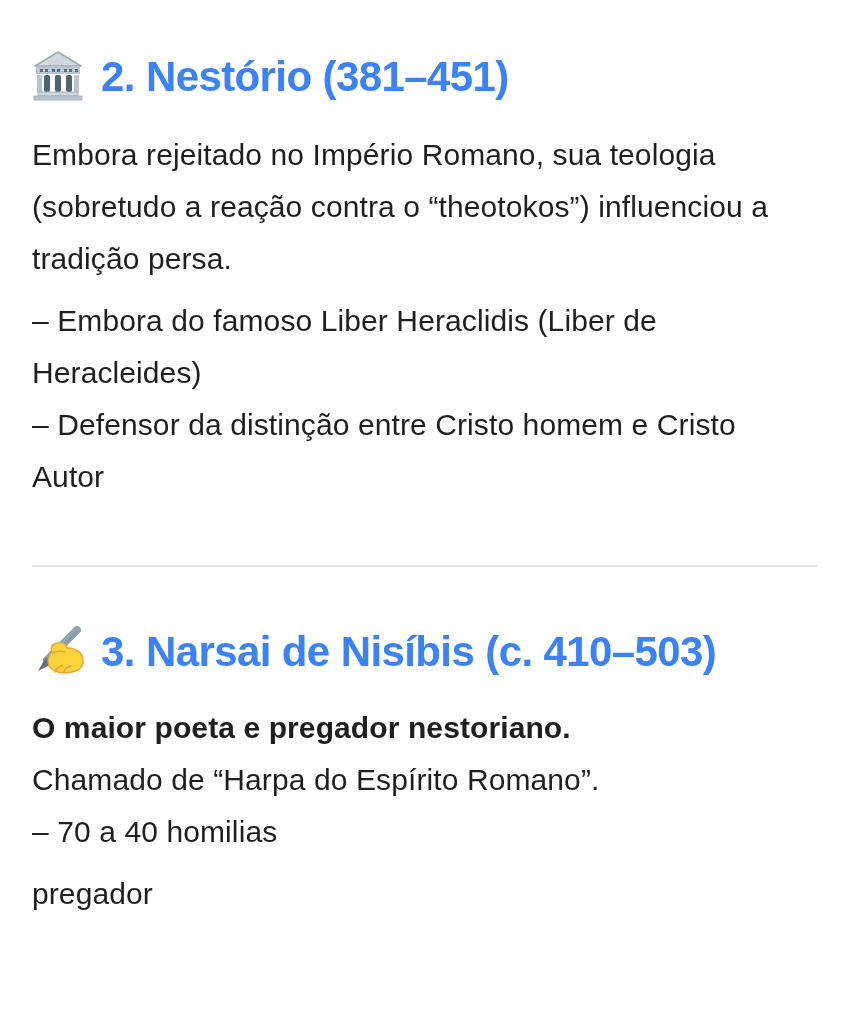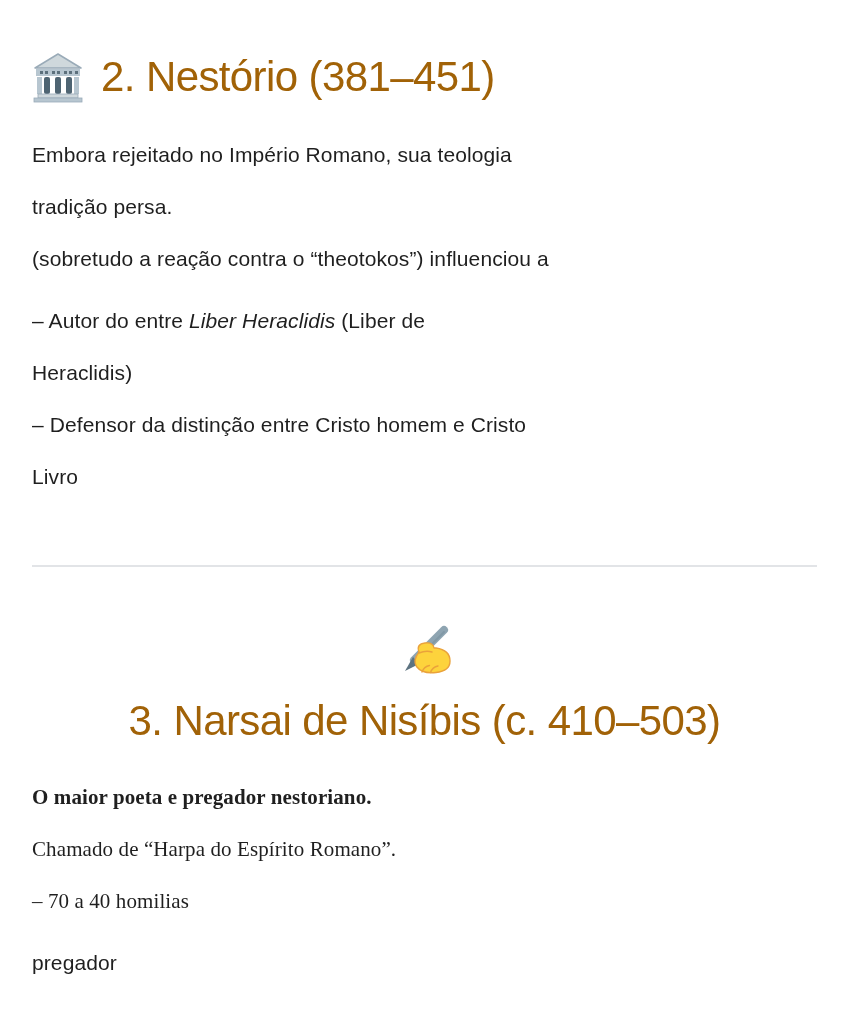--- a/index.html
+++ b/index.html
@@ -8,41 +8,41 @@
     height: 1023px;
     background: #ffffff;
     font-family: "Liberation Sans", "DejaVu Sans", sans-serif;
     color: #1f1f1f;
     overflow: hidden;
   }
   .doc { padding: 0 30px 0 32px; }
 
   .heading {
     display: flex;
-    align-items: center;
+    align-items: flex-start;
     gap: 17px;
     margin: 0;
     font-size: 42px;
-    font-weight: 400;
+    font-weight: 700;
     line-height: 56px;
     letter-spacing: -0.6px;
-    color: #a16207;
+    color: #3b82f6;
   }
   .h-sec2 { margin-top: 49px; }
-  .h-sec3 { margin-top: 57px; flex-direction: column; }
+  .h-sec3 { margin-top: 57px; }
   .icon { flex: 0 0 auto; }
   .icon svg { display: block; }
 
-  .para { font-size: 21px; line-height: 52px; letter-spacing: 0.1px; }
+  .para { font-size: 30px; line-height: 52px; letter-spacing: 0.1px; }
   .line { white-space: pre; }
   .p-first { margin-top: 24px; }
   .p-gap { margin-top: 10px; }
-  .p-after-h2 { margin-top: 22px; font-family: Liberation Serif, serif; }
+  .p-after-h2 { margin-top: 22px; }
   .bold { font-weight: 700; }
-  .italic { font-style: italic; }
+  .italic { }
 
   .divider {
     border: none;
     border-top: 2px solid #e2e4e7;
     margin: 62px 0 0 0;
   }
 </style>
 </head>
 <body>
 
@@ -67,29 +67,29 @@
         <rect x="34" y="26" width="6" height="17" rx="2" fill="#4e6472"></rect>
         <rect x="6" y="43" width="40" height="4" fill="#cfd8dc" stroke="#9aabb8" stroke-width="0.8"></rect>
         <rect x="2" y="47" width="48" height="4" fill="#b7c6d0" stroke="#9aabb8" stroke-width="0.8"></rect>
       </svg>
     </span>
     <span>2. Nestório (381–451)</span>
   </h1>
 
   <div class="para p-first">
     <div class="line">Embora rejeitado no Império Romano, sua teologia</div>
+    <div class="line">(sobretudo a reação contra o “theotokos”) influenciou a</div>
     <div class="line">tradição persa.</div>
-    <div class="line">(sobretudo a reação contra o “theotokos”) influenciou a</div>
   </div>
 
   <div class="para p-gap">
-    <div class="line"><span>– Autor do entre </span><span class="italic">Liber Heraclidis</span><span> (Liber de</span></div>
-    <div class="line">Heraclidis)</div>
+    <div class="line"><span>– Embora do famoso </span><span class="italic">Liber Heraclidis</span><span> (Liber de</span></div>
+    <div class="line">Heracleides)</div>
     <div class="line">– Defensor da distinção entre Cristo homem e Cristo</div>
-    <div class="line">Livro</div>
+    <div class="line">Autor</div>
   </div>
 
   <hr class="divider">
 
   <h1 class="heading h-sec3">
     <span class="icon">
       <svg width="52" height="52" viewBox="0 0 52 52" aria-hidden="true">
         <line x1="45" y1="6" x2="15" y2="36" stroke="#8ea4b1" stroke-width="8" stroke-linecap="round"></line>
         <line x1="45" y1="8" x2="17" y2="36" stroke="#7a919f" stroke-width="2" stroke-linecap="round" opacity="0.6"></line>
         <path d="M14 33 L6 47 L20 40 Z" fill="#5d7381"></path>

